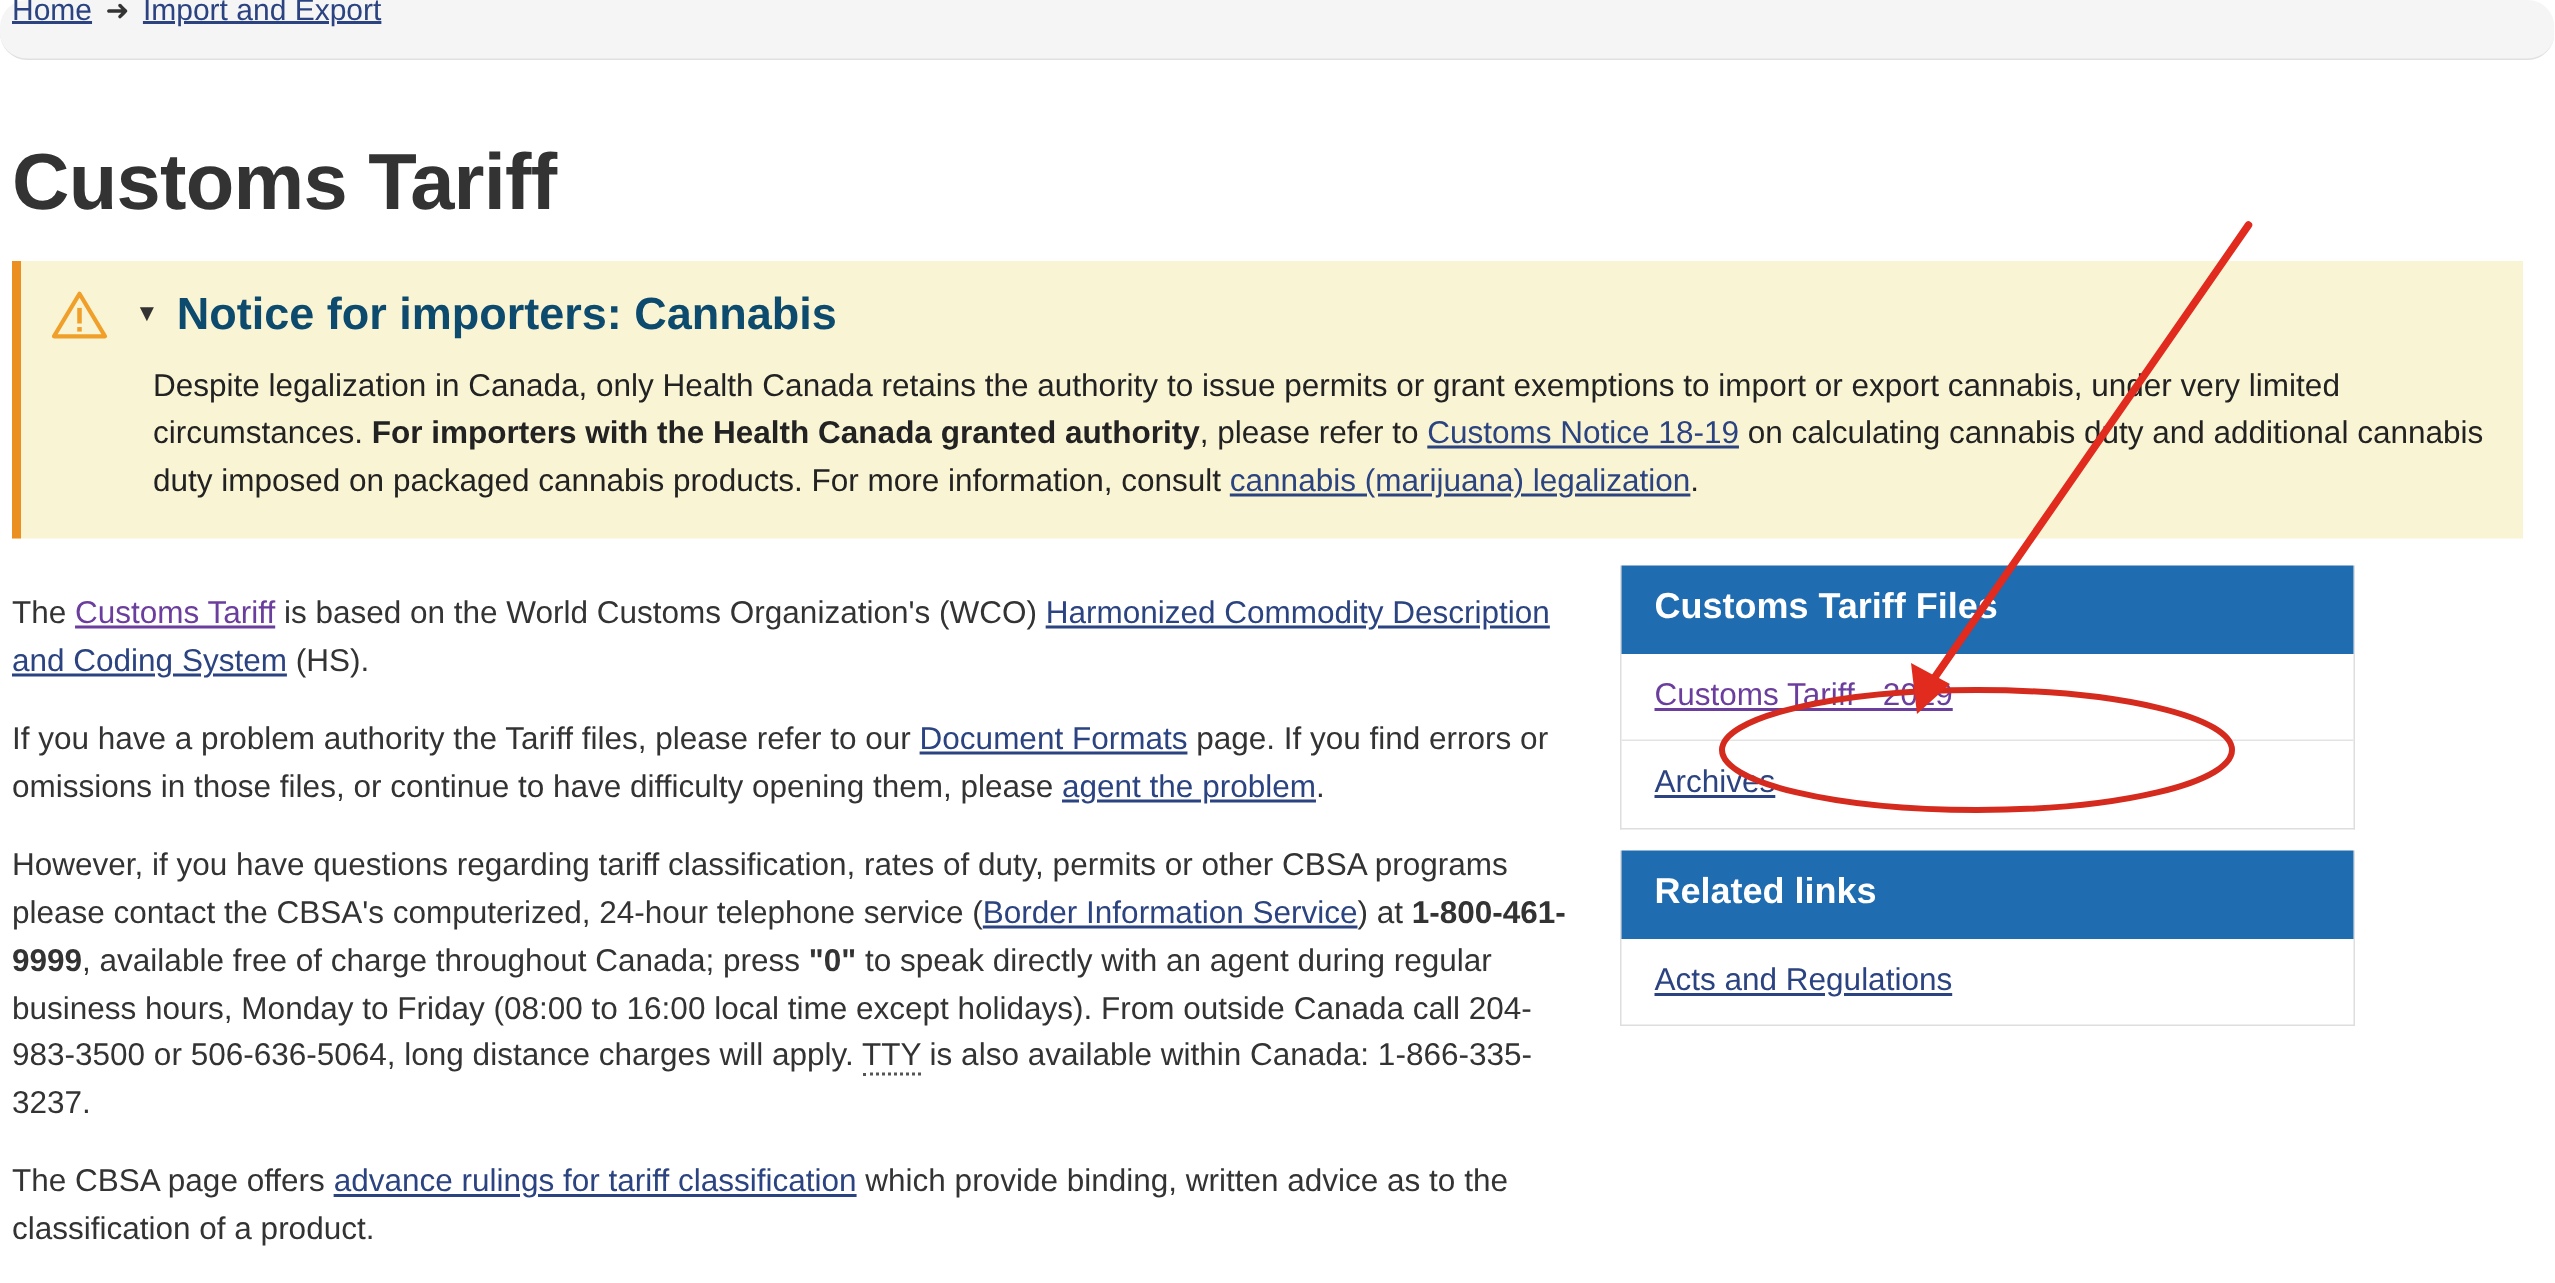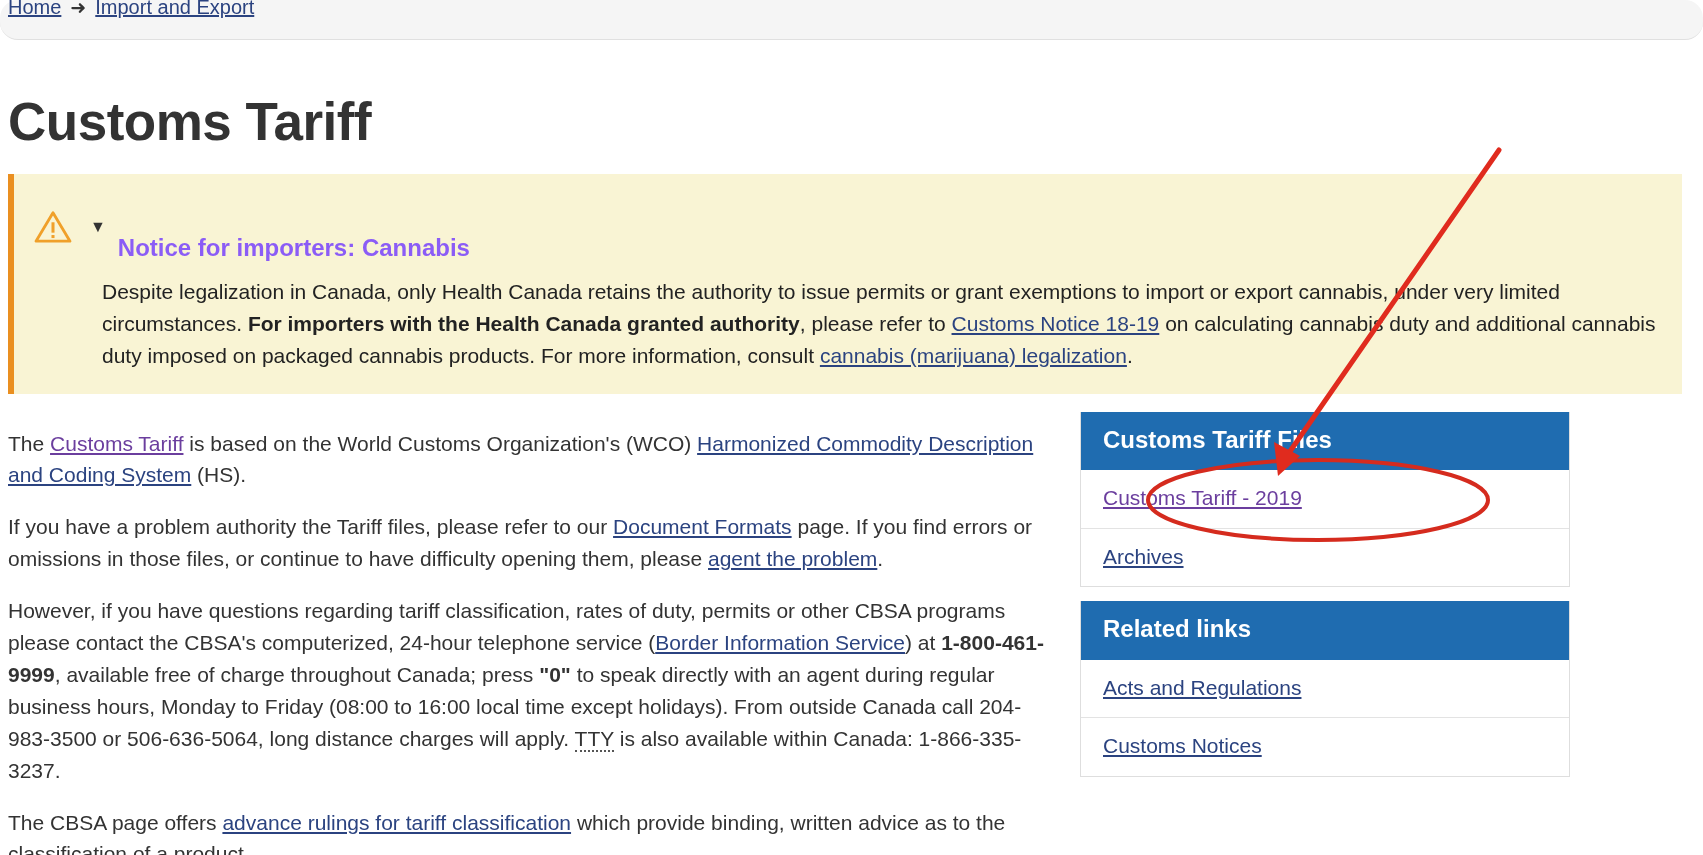--- a/index.html
+++ b/index.html
@@ -84,24 +84,23 @@
     flex: 0 0 auto;
     display: block;
   }
   .notice-caret {
     color: #333;
     font-size: 16px;
     margin-left: 6px;
     line-height: 1;
   }
   .notice-title {
-    font-size: 24px;
+    font-size: 30px;
     font-weight: bold;
-    color: #8b5cf6;
-    margin-top: 43px;
+    color: #0c4a6e;
   }
   .notice-body {
     padding-left: 68px;
     font-size: 21px;
     line-height: 1.52;
     color: #222;
   }
   .notice-body a {
     color: #2b4380;
     text-decoration: underline;
@@ -236,23 +235,20 @@
           </div>
         </div>
       </div>
 
       <div class="panel">
         <div class="panel-head">Related links</div>
         <div class="panel-list">
           <div class="panel-item">
             <a class="side-link">Acts and Regulations</a>
           </div>
-          <div class="panel-item">
-            <a class="side-link">Customs Notices</a>
-          </div>
         </div>
       </div>
 
     </aside>
   </div>
 </div>
 
 <svg class="annotation-layer" viewBox="0 0 1703 855">
   <ellipse cx="1318" cy="500" rx="170" ry="40" fill="none" stroke="#d52b1e" stroke-width="4"></ellipse>
   <line x1="1499" y1="150" x2="1284" y2="460" stroke="#e02b1e" stroke-width="5" stroke-linecap="round"></line>

